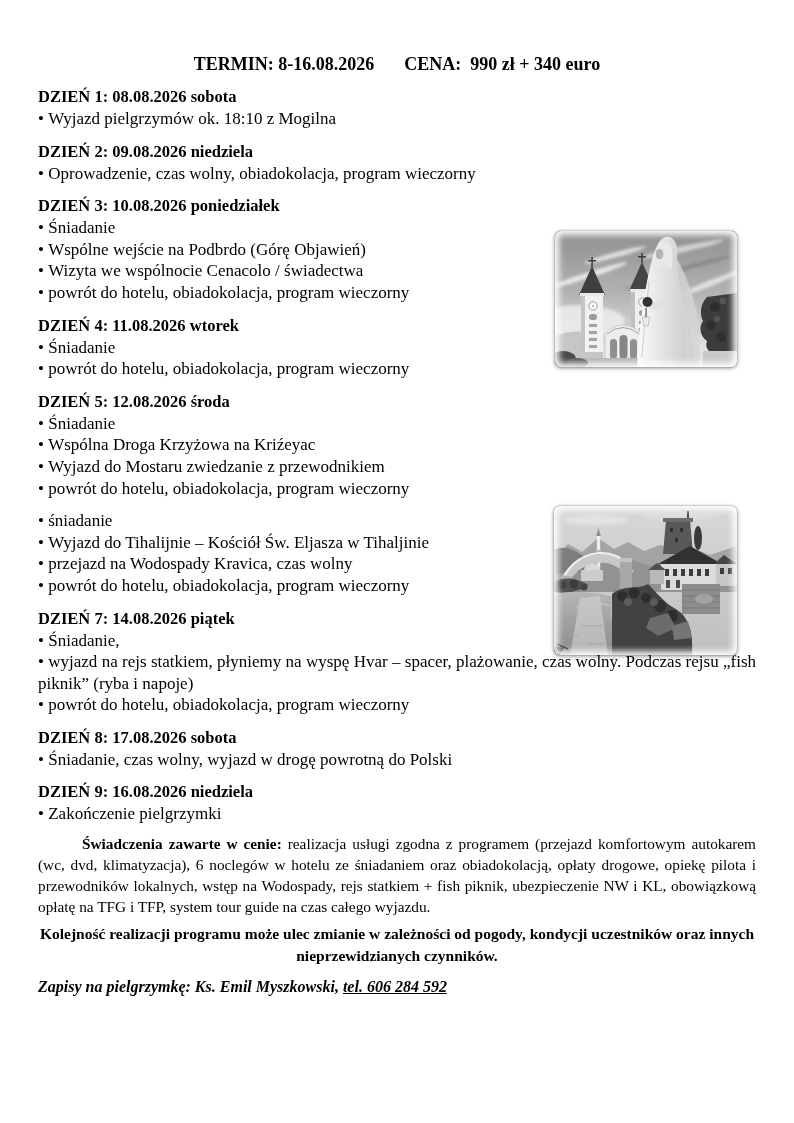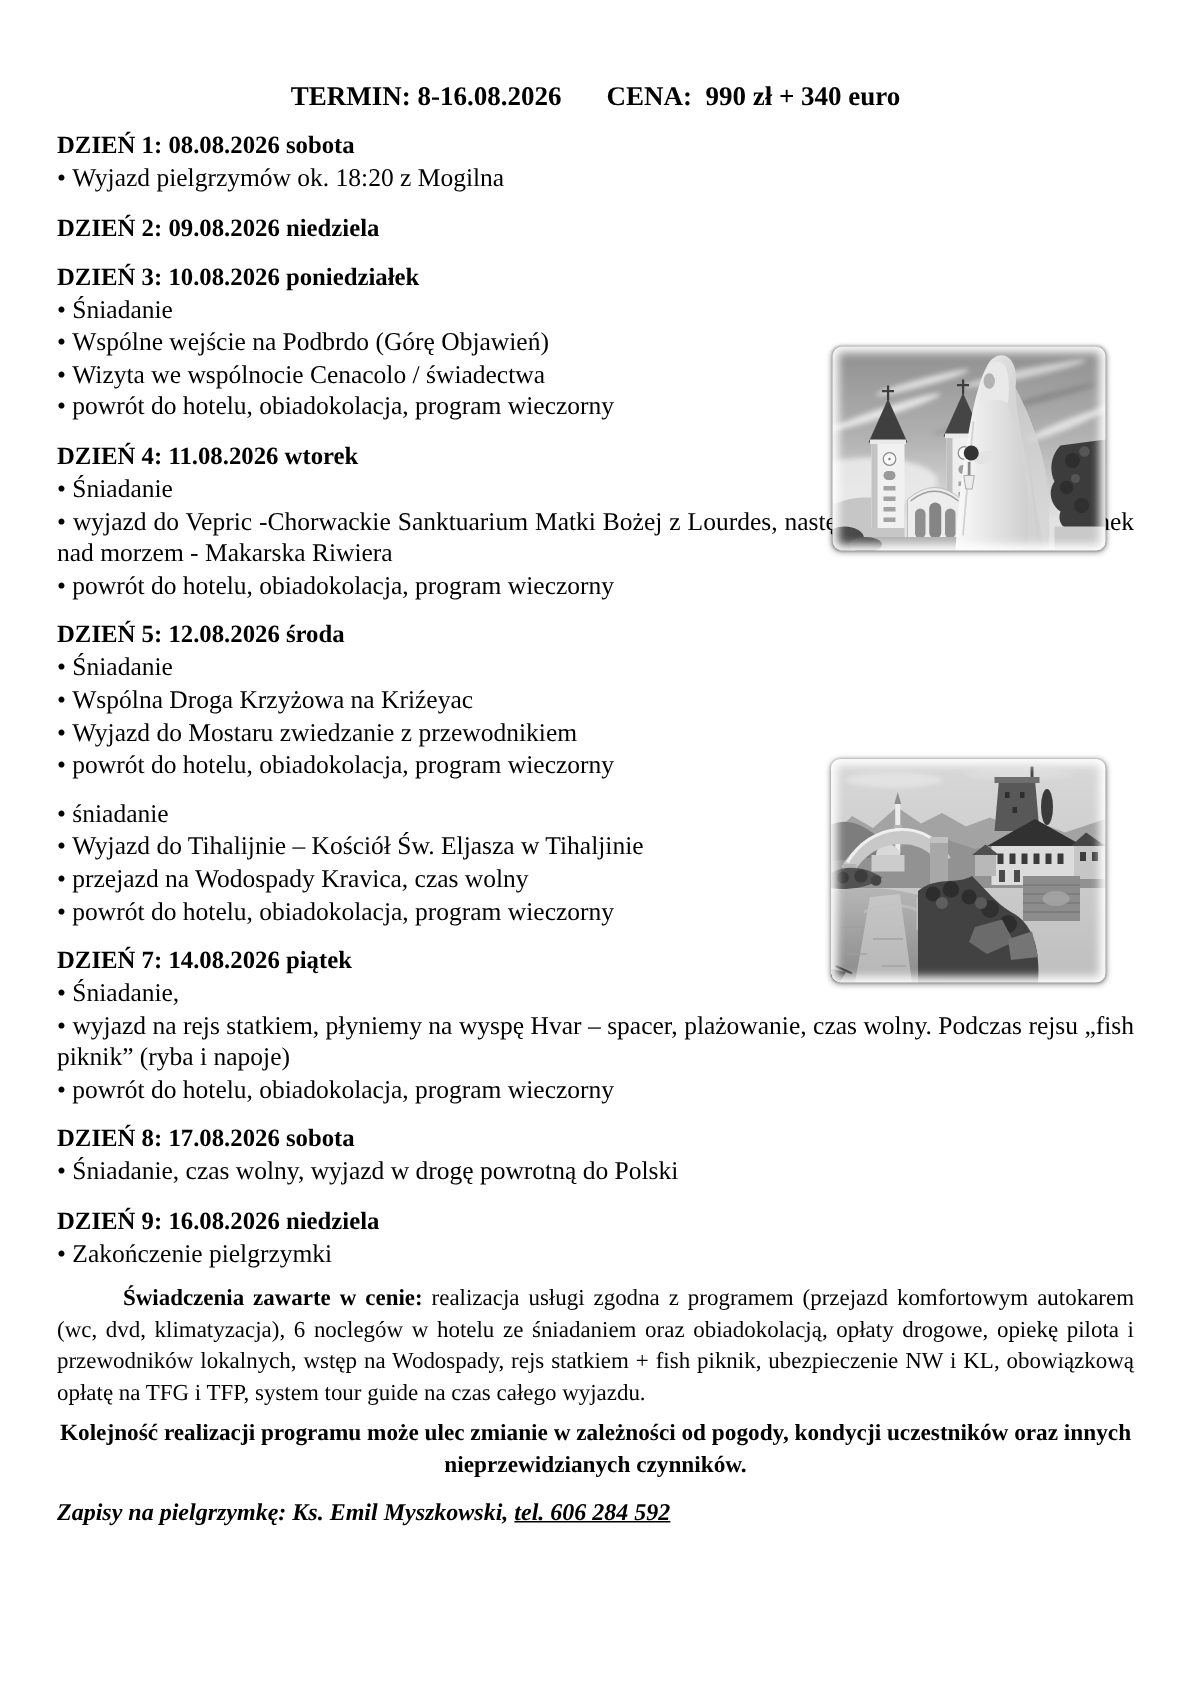--- a/index.html
+++ b/index.html
@@ -46,39 +46,39 @@
 </style>
 </head>
 <body>
 
 <div class="page">
   <div class="subtitle"><span>TERMIN: 8-16.08.2026</span><span class="gap"></span><span>CENA:  990 zł + 340 euro</span></div>
 
   <div id="days">
   <section class="day">
     <h3 class="day-heading">DZIEŃ 1: 08.08.2026 sobota</h3>
-  <p class="day-item">Wyjazd pielgrzymów ok. 18:20 z Mogilna</p>
+  <p class="day-item">Wyjazd pielgrzymów ok. 18:10 z Mogilna</p>
       </section>
 
   <section class="day">
     <h3 class="day-heading">DZIEŃ 2: 09.08.2026 niedziela</h3>
+        <p class="day-item">Oprowadzenie, czas wolny, obiadokolacja, program wieczorny</p>
       </section>
 
   <section class="day">
     <h3 class="day-heading">DZIEŃ 3: 10.08.2026 poniedziałek</h3>
   <p class="day-item">Śniadanie</p>
         <p class="day-item">Wspólne wejście na Podbrdo (Górę Objawień)</p>
         <p class="day-item">Wizyta we wspólnocie Cenacolo / świadectwa</p>
         <p class="day-item">powrót do hotelu, obiadokolacja, program wieczorny</p>
       </section>
 
   <section class="day">
     <h3 class="day-heading">DZIEŃ 4: 11.08.2026 wtorek</h3>
   <p class="day-item">Śniadanie</p>
-        <p class="day-item">wyjazd do Vepric -Chorwackie Sanktuarium Matki Bożej z Lourdes, następnie plażowanie odpoczynek nad morzem - Makarska Riwiera</p>
         <p class="day-item">powrót do hotelu, obiadokolacja, program wieczorny</p>
       </section>
 
   <section class="day">
     <h3 class="day-heading">DZIEŃ 5: 12.08.2026 środa</h3>
   <p class="day-item">Śniadanie</p>
         <p class="day-item">Wspólna Droga Krzyżowa na Kriźeyac</p>
         <p class="day-item">Wyjazd do Mostaru zwiedzanie z przewodnikiem</p>
         <p class="day-item">powrót do hotelu, obiadokolacja, program wieczorny</p>
       </section>

